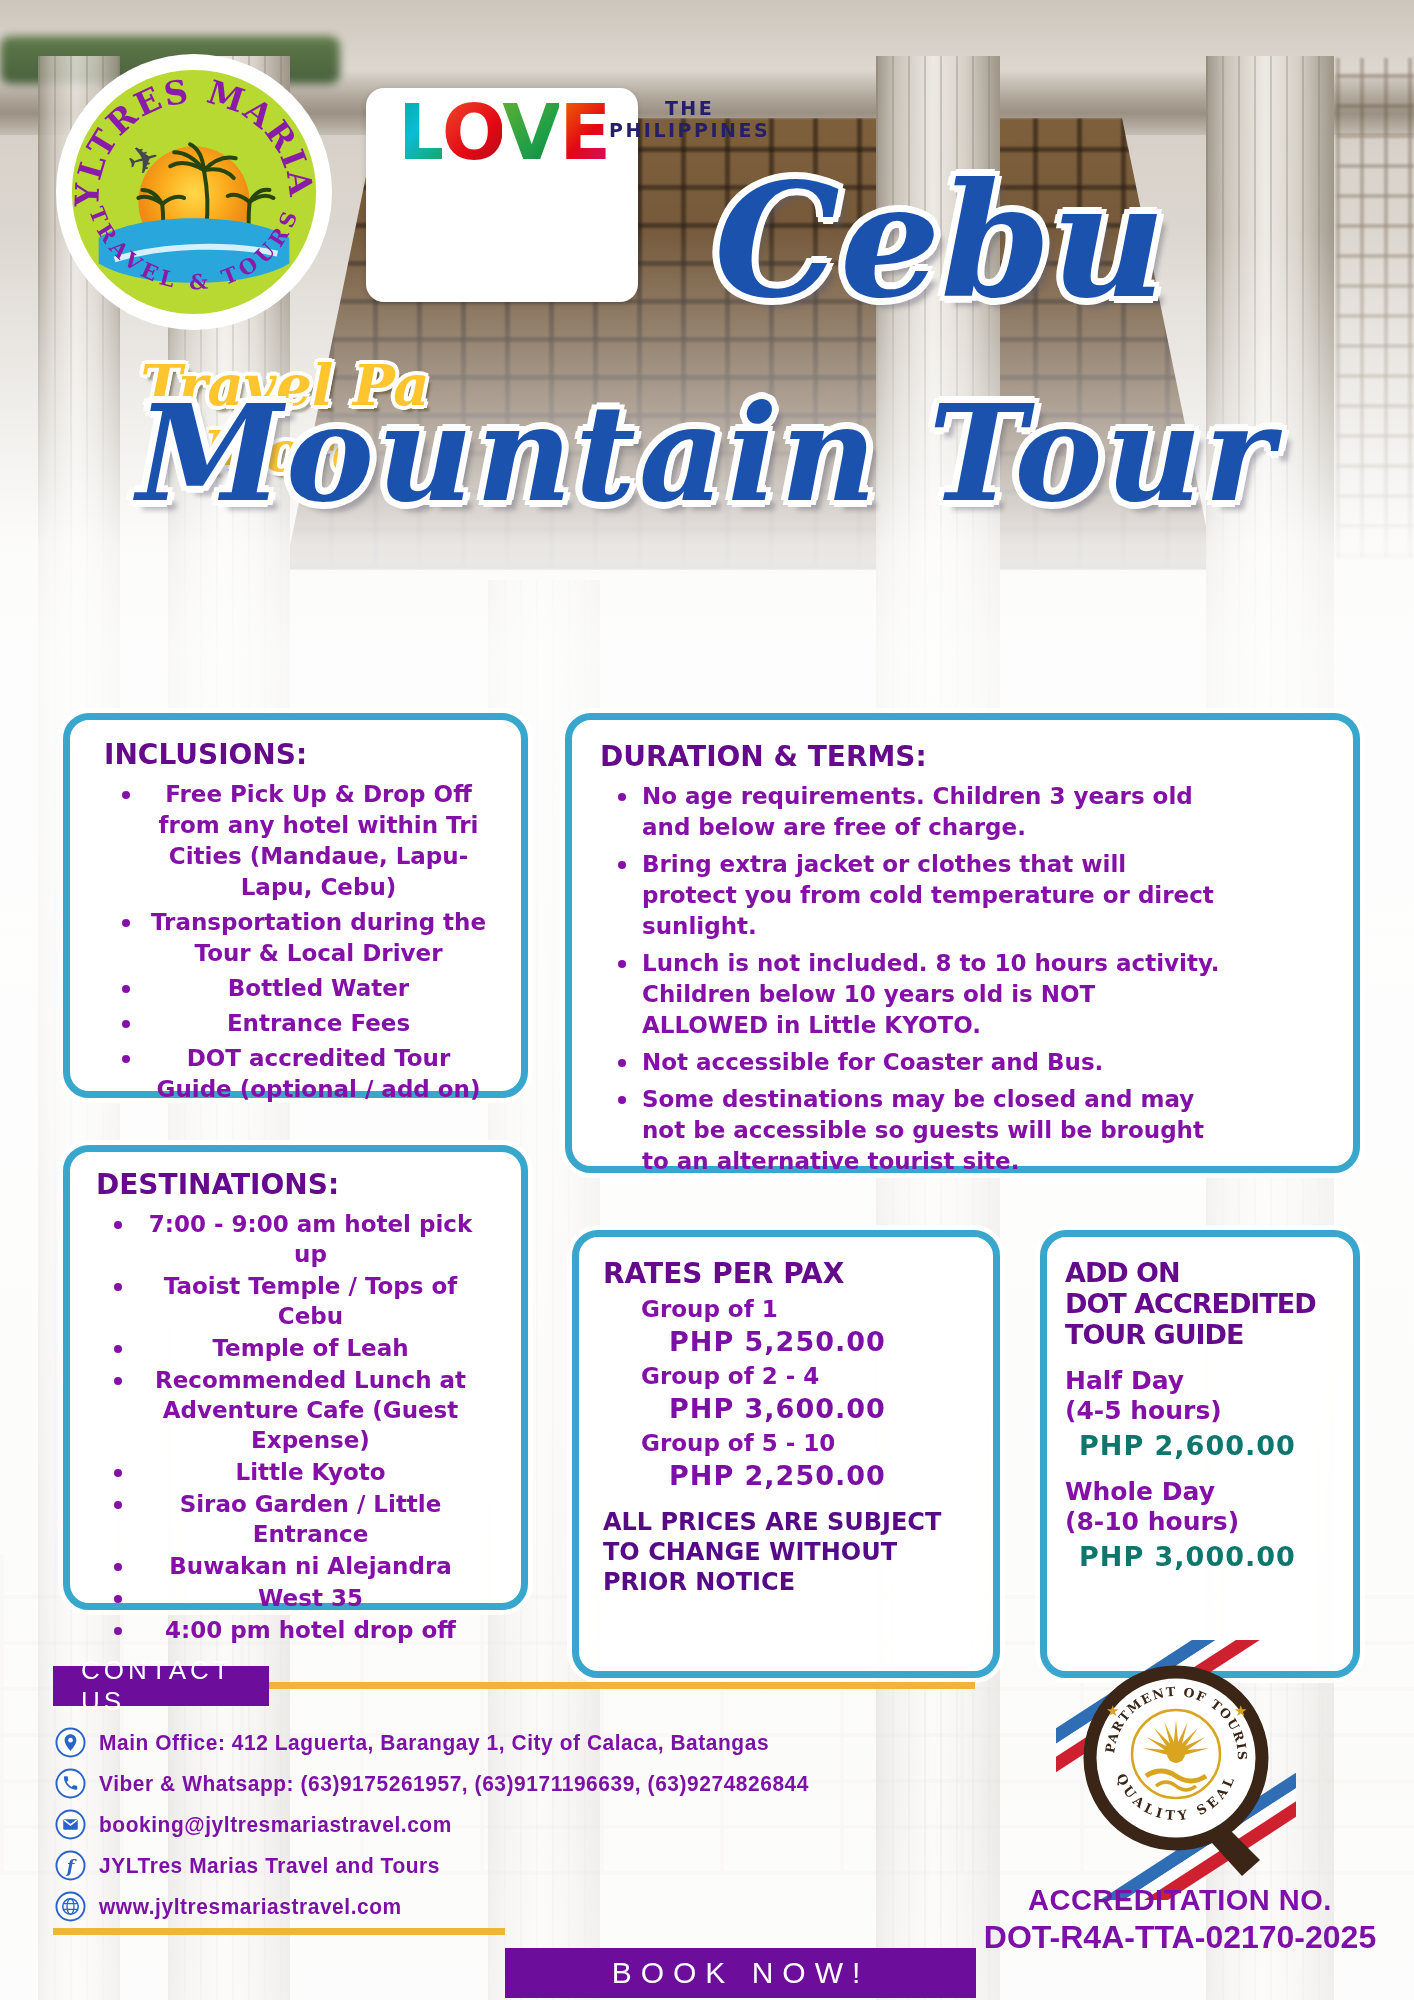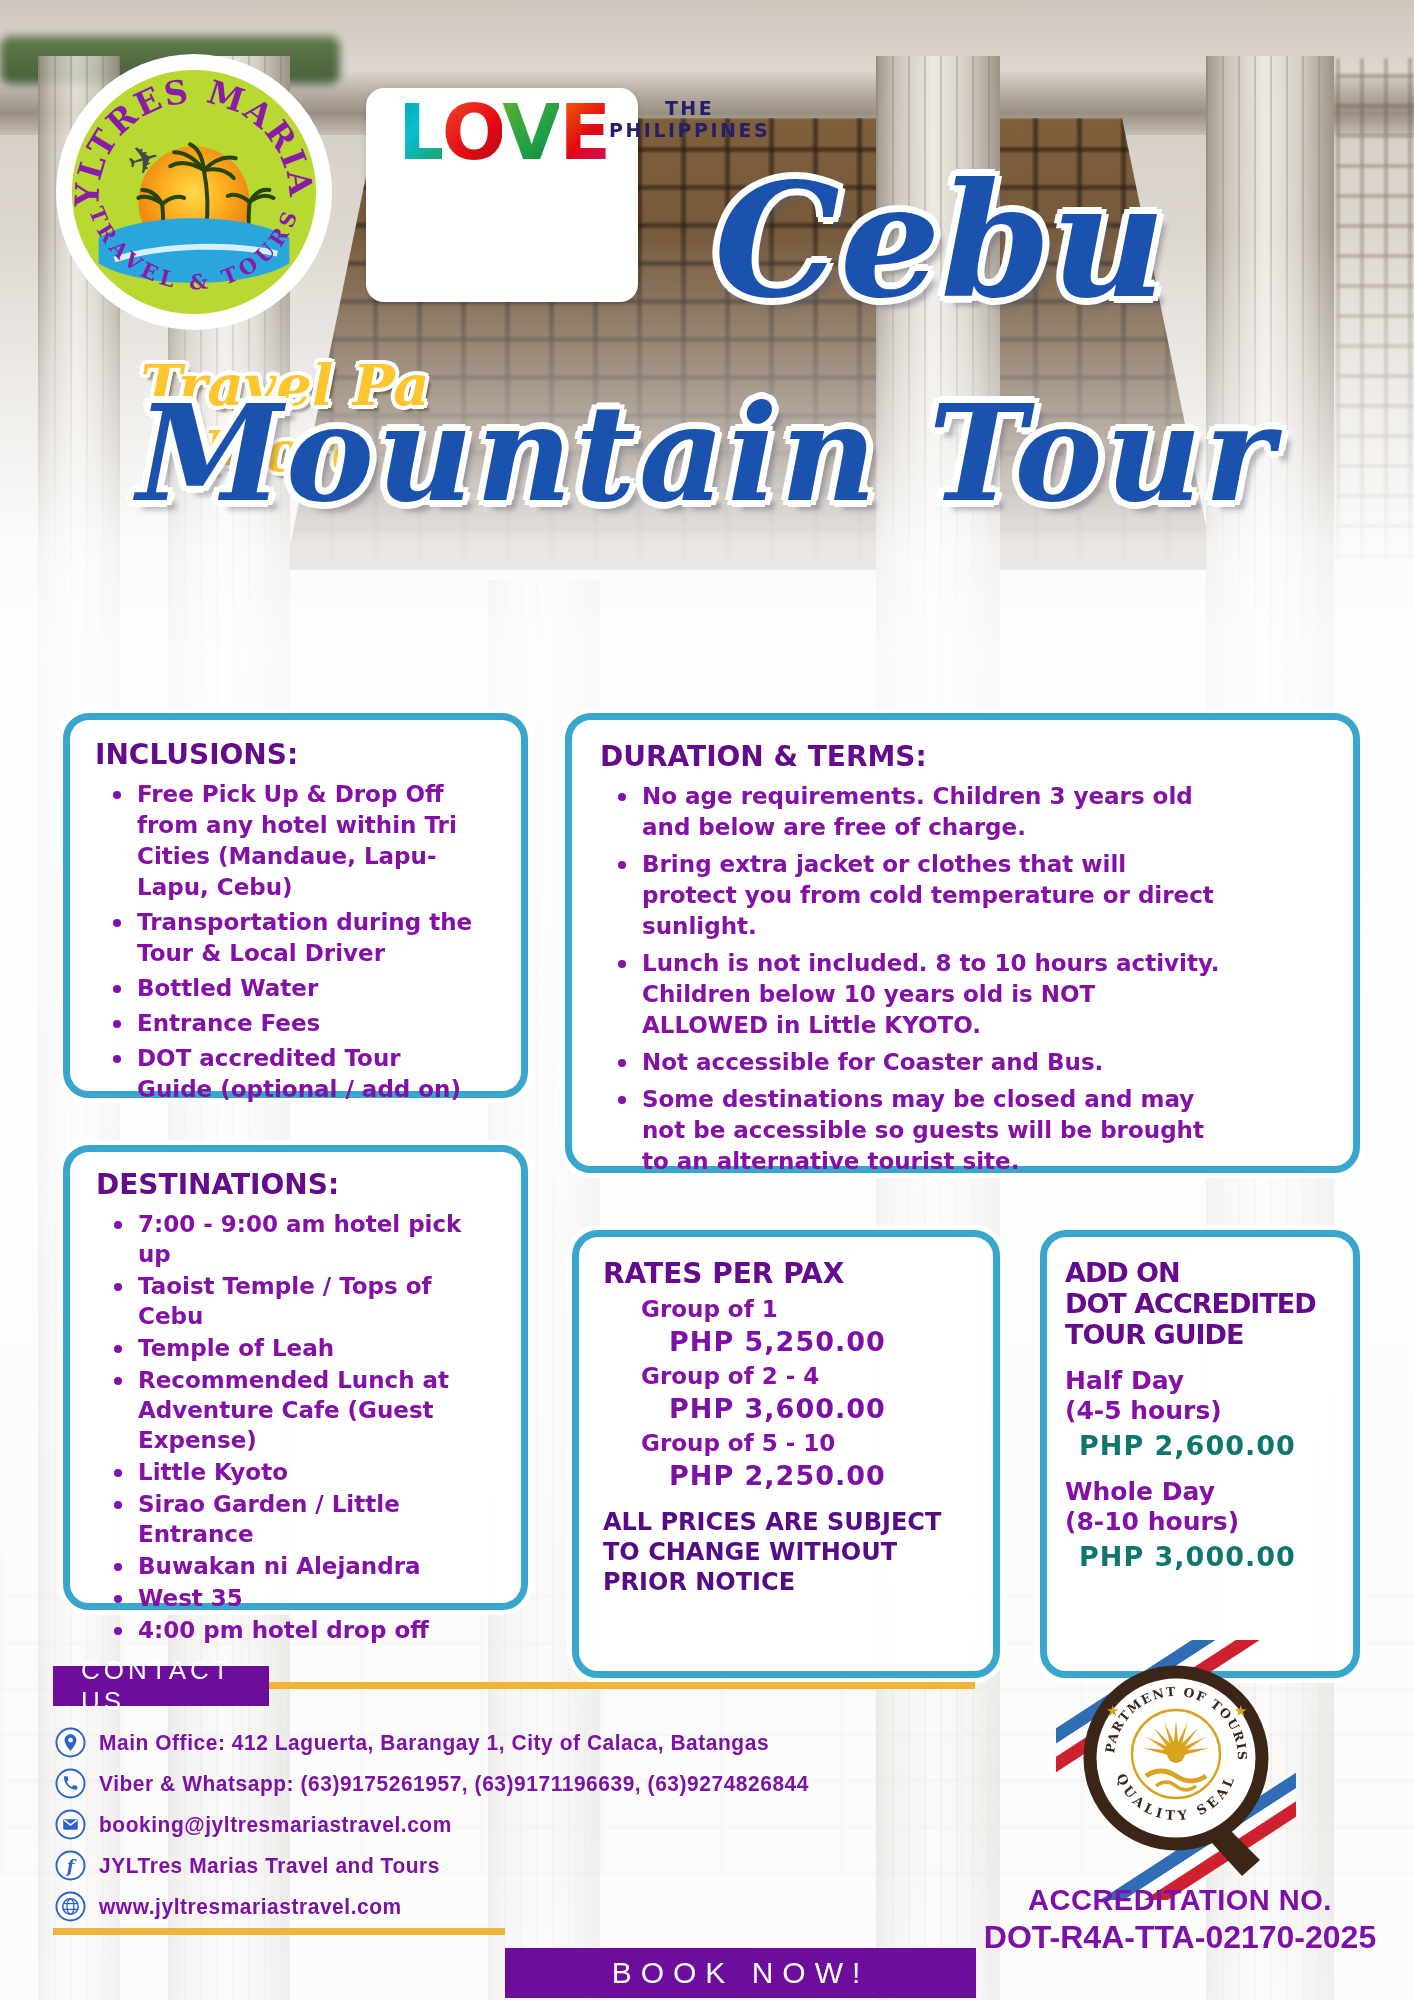--- a/index.html
+++ b/index.html
@@ -82,22 +82,22 @@
   
   .panel{position:absolute;box-sizing:border-box;border:7px solid #38a6cd;border-radius:26px;
     background:rgba(255,255,255,.94);box-shadow:0 0 0 5px rgba(255,255,255,.85);}
   .panel h2{margin:0;font-family:"DejaVu Sans",sans-serif;font-weight:bold;font-size:28px;
     color:#650a8c;letter-spacing:0;}
   .panel ul{margin:8px 0 0;padding:0 0 0 42px;list-style:none;}
   .panel li{position:relative;font-family:"DejaVu Sans",sans-serif;font-weight:bold;font-size:23px;
     line-height:31px;color:#8410a8;margin-bottom:4px;}
   .panel li::before{content:"";position:absolute;left:-24px;top:12px;width:8px;height:8px;
     border-radius:50%;background:#8410a8;}
-  .box-inclusions{left:63px;top:713px;width:465px;height:385px;padding:18px 12px 10px 25px;}
-  .box-inclusions li,.box-destinations li{max-width:345px;}
+  .box-inclusions{left:63px;top:713px;width:465px;height:385px;padding:18px 12px 10px 34px;}
+  .box-inclusions li,.box-destinations li{max-width:345px;text-align:center;}
   .box-destinations{left:63px;top:1145px;width:465px;height:465px;padding:16px 12px 10px 26px;}
   .box-destinations li{line-height:30px;margin-bottom:2px;}
   .box-duration{left:565px;top:713px;width:795px;height:460px;padding:20px 16px 10px 28px;}
   .box-duration li{max-width:585px;margin-bottom:6px;}
   .box-rates{left:572px;top:1230px;width:428px;height:448px;padding:20px 14px 10px 24px;}
   .tier-label{font-family:"DejaVu Sans",sans-serif;font-weight:bold;font-size:23px;color:#8410a8;
     margin:6px 0 0 38px;}
   .tier-price{font-family:"DejaVu Sans",sans-serif;font-weight:bold;font-size:27px;color:#7c0fa6;
     margin:4px 0 0 66px;letter-spacing:1px;}
   .rates-note{margin-top:16px;max-width:340px;font-family:"DejaVu Sans",sans-serif;font-weight:bold;

